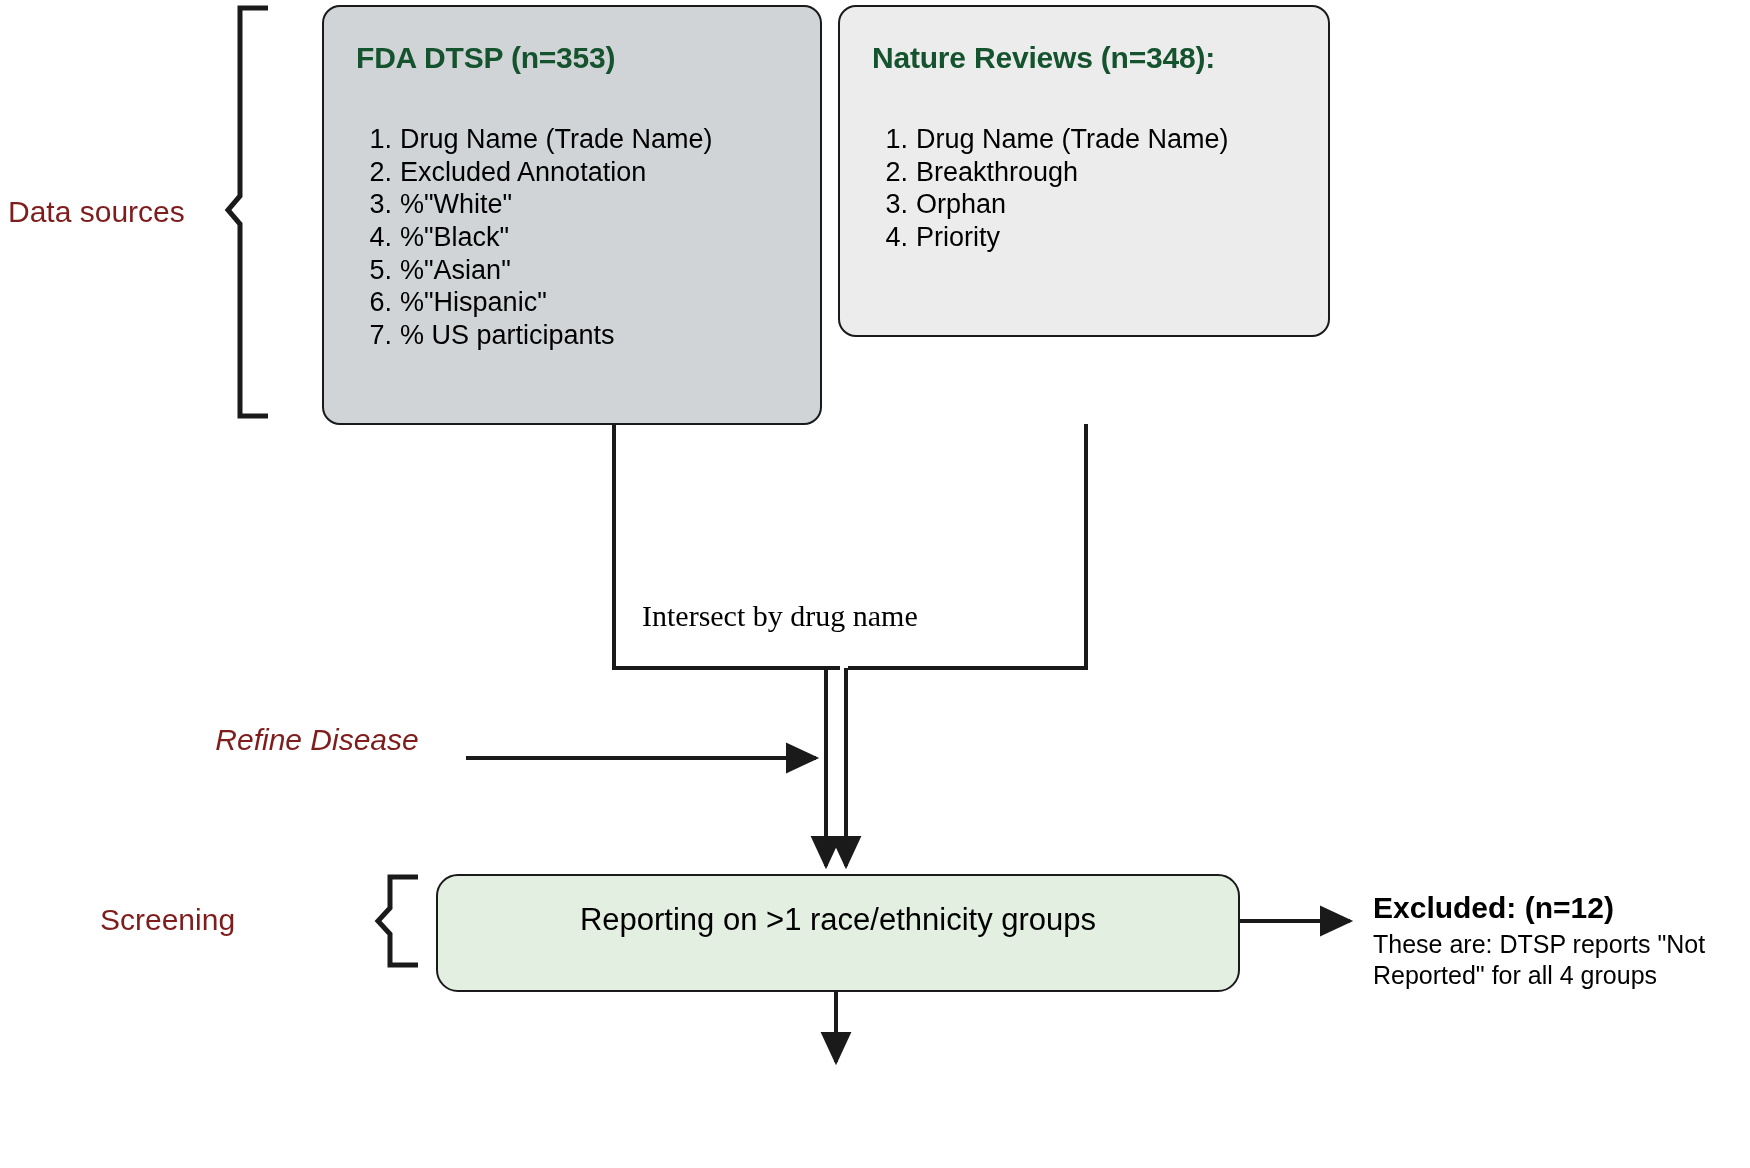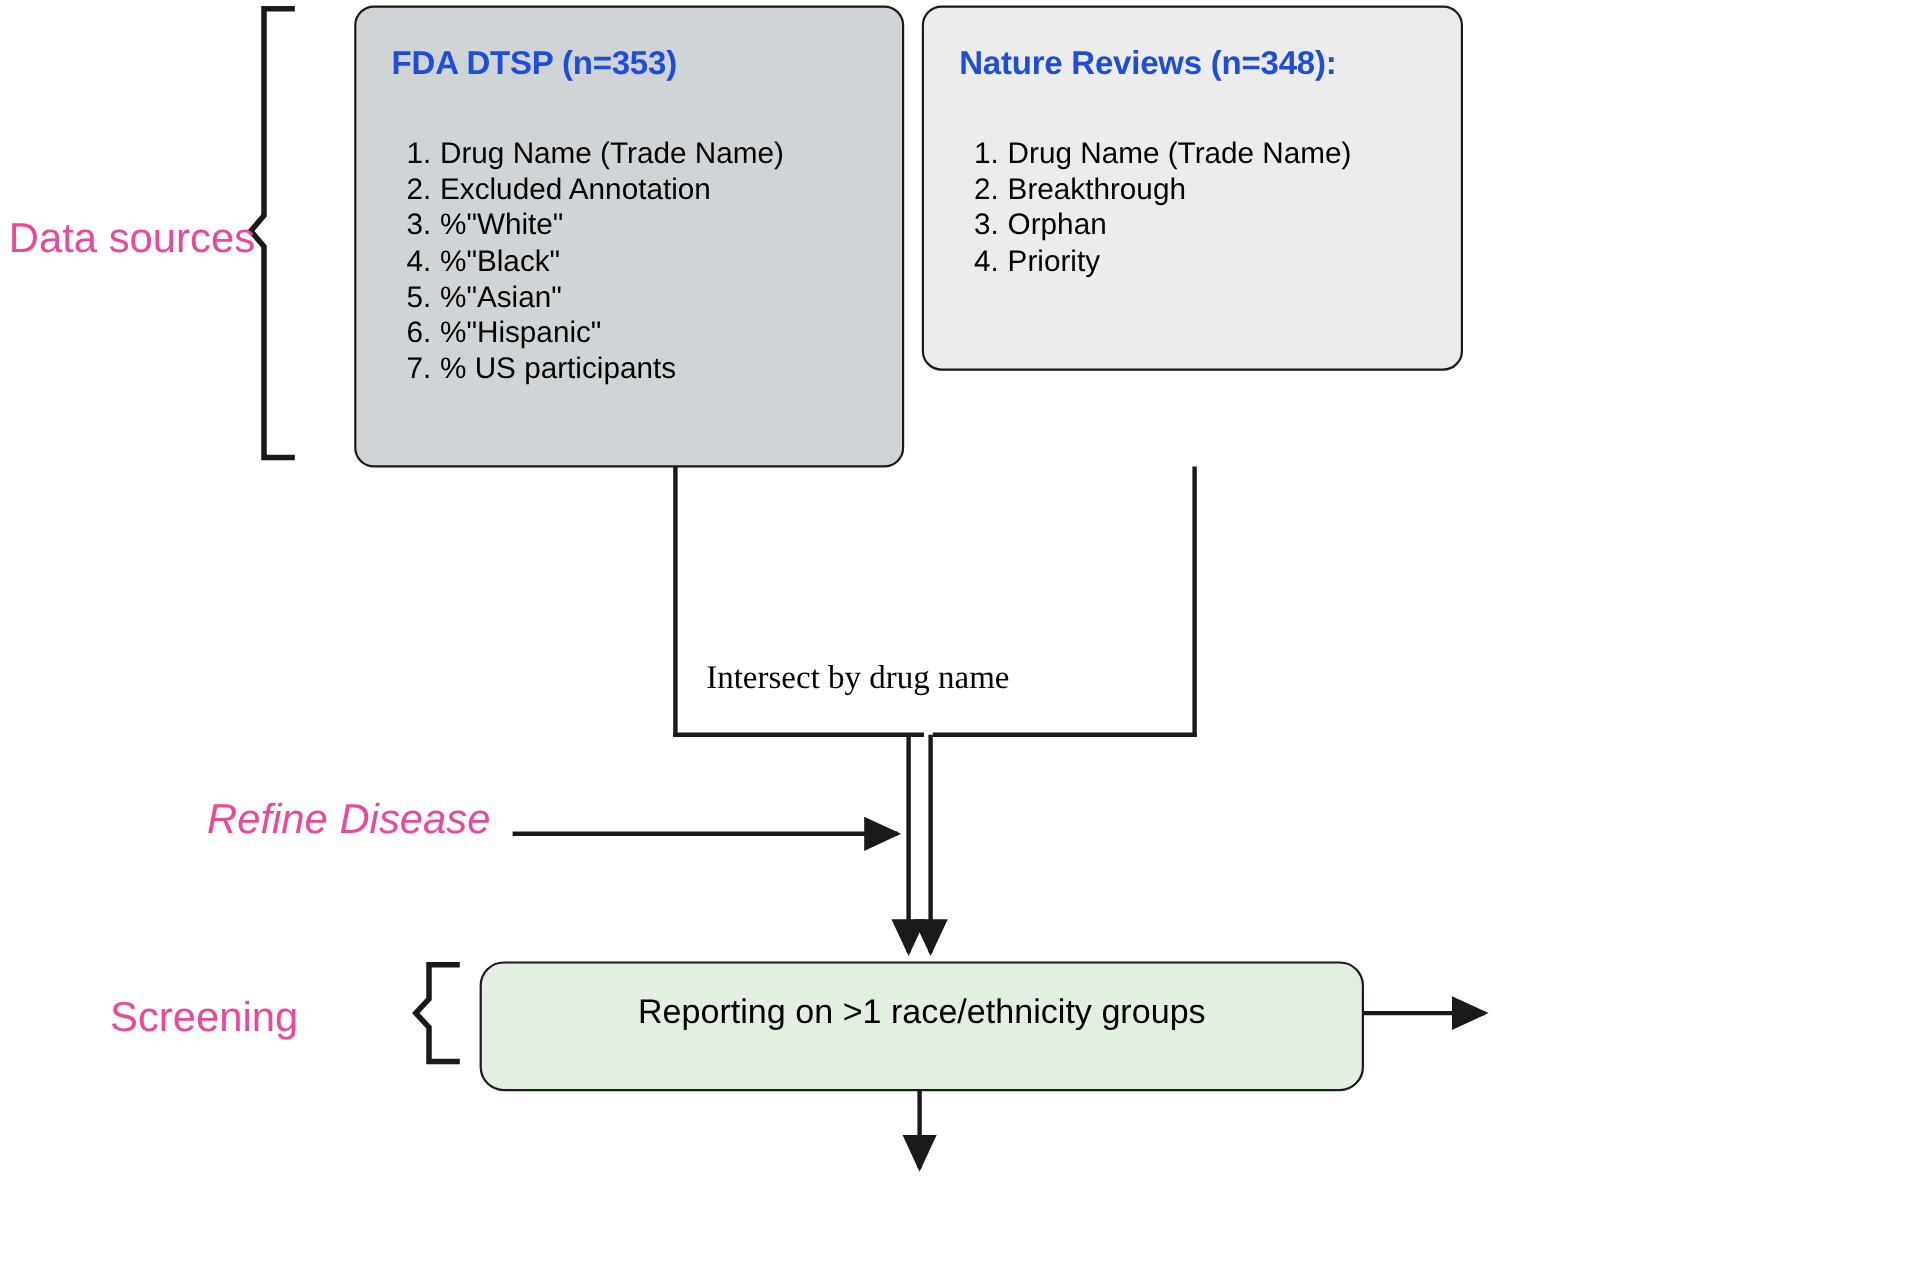--- a/index.html
+++ b/index.html
@@ -38,21 +38,21 @@
   .box-source-nature {
     background: #ececec;
   }
   .box-green {
     background: #e3efe1;
     border-radius: 22px;
   }
   .box-title {
     font-weight: bold;
     font-size: 30px;
-    color: #1d4ed8;
+    color: #14532d;
     letter-spacing: -0.2px;
   }
   .box-list {
     margin: 0;
     padding: 0 0 0 60px;
     list-style: none;
     font-size: 27px;
     color: #000000;
     line-height: 1.21;
   }
@@ -61,22 +61,22 @@
     white-space: nowrap;
   }
   .box-list li .num {
     position: absolute;
     left: -44px;
     width: 36px;
     text-align: right;
   }
   .side-label {
     position: absolute;
-    font-size: 38px;
-    color: #ec4899;
+    font-size: 30px;
+    color: #7f1d1d;
     line-height: 1.22;
   }
   .edge-label {
     position: absolute;
     font-size: 30px;
     color: #000000;
     background: #ffffff;
     padding: 0 6px;
     white-space: nowrap;
     font-family: Liberation Serif, serif;
@@ -169,15 +169,19 @@
   <div class="edge-label" style="left:636px; top:599px;">Intersect by drug name</div>
 
   <div class="side-label" style="left:172px; top:722px; text-align:center; width:290px;font-style:italic;">
     <div>Refine Disease</div>
   </div>
 
   <div class="node-box box-green" style="left:436px; top:874px; width:804px; height:118px;">
     <div class="green-text" style="top:26px;">Reporting on &gt;1 race/ethnicity groups</div>
   </div>
 
+  <div class="excluded-block" style="left:1373px; top:891px;">
+    <div class="excluded-title">Excluded:  (n=12)</div>
+    <div class="excluded-body">These are: DTSP reports "Not Reported" for all 4 groups</div>
+  </div>
 
 
 </div>
 
 </body></html>

